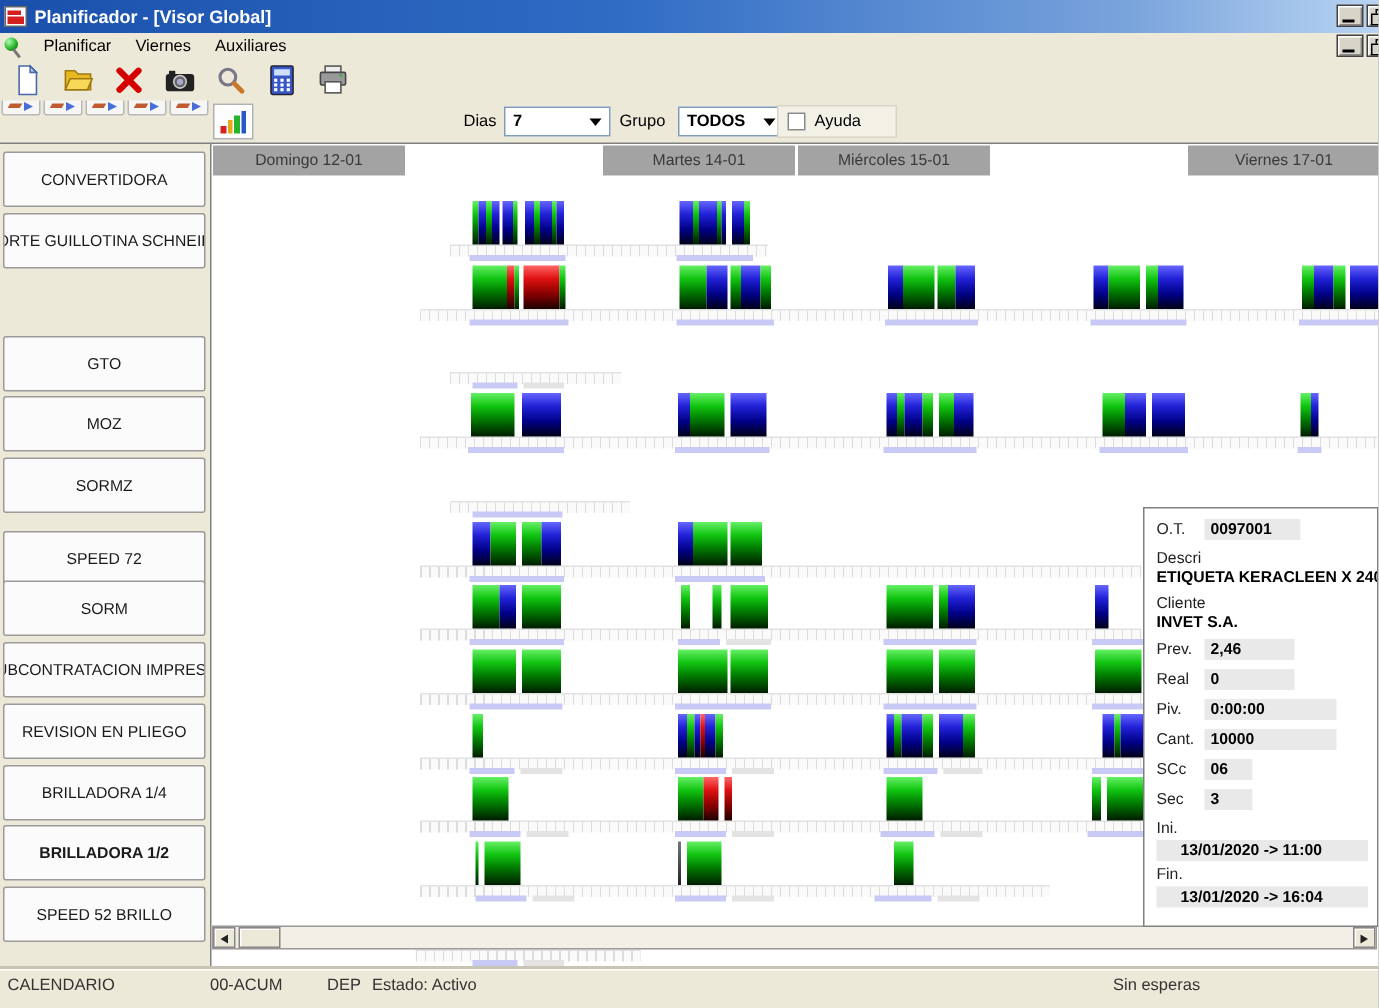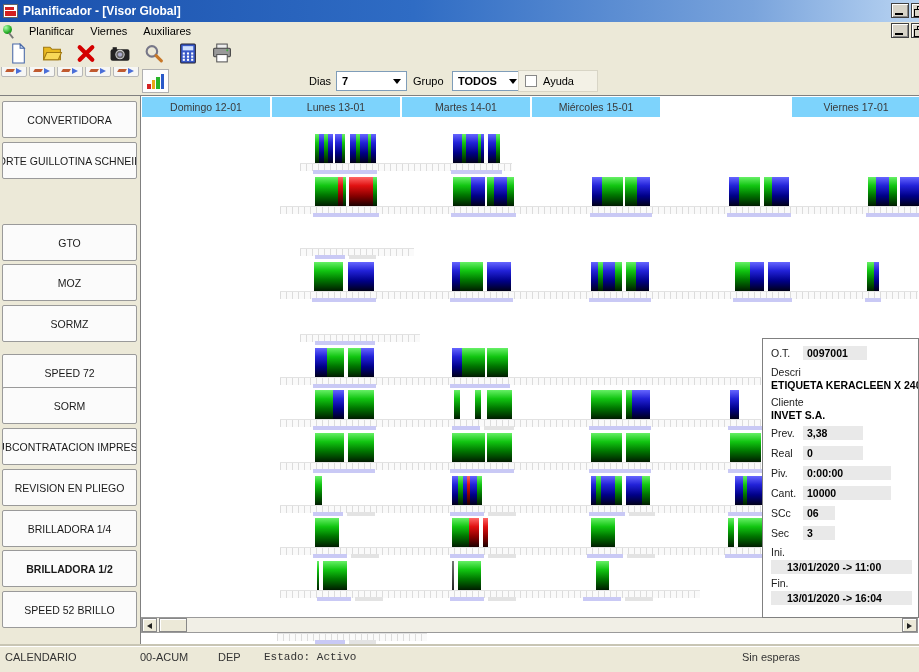--- a/index.html
+++ b/index.html
@@ -55,21 +55,21 @@
 
   
   .main { position:absolute; top:95px; left:0; width:919px; height:550px; border-top:1px solid #808080; }
   .sidebar { position:absolute; left:0; top:0; width:139px; height:550px; }
   .side-btn { position:absolute; left:2px; width:135px; height:37px; background:#fbfbfb; border:1px solid #9a9a9a;
     border-radius:2px; display:flex; align-items:center; justify-content:center;
     font-size:10.5px; color:#1a1a1a; white-space:nowrap; overflow:hidden; }
 
   .chart { position:absolute; left:140px; top:0; width:779px; height:549px; background:#fff;
     border-left:1px solid #808080; overflow:hidden; }
-  .day-hdr { position:absolute; top:1px; height:20px; width:128px; background:#7dd3fc;
+  .day-hdr { position:absolute; top:1px; height:20px; width:128px; background:#a3a3a3;
     font-size:10.5px; color:#3a3a3a; display:flex; align-items:center; justify-content:center; white-space:nowrap; }
   .chart-row { position:absolute; left:0; width:779px; height:42px; }
   .blk { position:absolute; top:0; height:29px; display:flex; }
   .st { height:100%; }
   .sG { background:linear-gradient(180deg,#66f066 0%,#11c511 30%,#007700 62%,#001c00 100%); }
   .sB { background:linear-gradient(180deg,#6666ff 0%,#2222d8 30%,#000088 65%,#000018 100%); }
   .sR { background:linear-gradient(180deg,#ff6666 0%,#e01111 30%,#880000 65%,#1c0000 100%); }
   .sK { background:linear-gradient(180deg,#777,#222); }
   .ticks { position:absolute; top:29px; height:8px;
     background:repeating-linear-gradient(90deg,#dcdcdc 0 1px,#fafafa 1px 6px); border-top:1px solid #e2e2e2; }
@@ -227,21 +227,21 @@
           <div class="p-row">
             <div class="p-lbl">O.T.</div>
             <div class="p-box" style="width: 64px;">0097001</div>
           </div>
           <div class="p-lbl-line">Descri</div>
           <div class="p-plain">ETIQUETA KERACLEEN X 240 CA</div>
           <div class="p-lbl-line">Cliente</div>
           <div class="p-plain">INVET S.A.</div>
           <div class="p-row">
             <div class="p-lbl">Prev.</div>
-            <div class="p-box" style="width: 60px;">3,38</div>
+            <div class="p-box" style="width: 60px;">2,46</div>
           </div>
           <div class="p-row">
             <div class="p-lbl">Real</div>
             <div class="p-box" style="width: 60px;">0</div>
           </div>
           <div class="p-row">
             <div class="p-lbl">Piv.</div>
             <div class="p-box" style="width: 88px;">0:00:00</div>
           </div>
           <div class="p-row">
@@ -255,21 +255,20 @@
           <div class="p-row">
             <div class="p-lbl">Sec</div>
             <div class="p-box" style="width: 32px;">3</div>
           </div>
           <div class="p-lbl-line">Ini.</div>
           <div class="p-box p-box-wide">13/01/2020 -&gt; 11:00</div>
           <div class="p-lbl-line">Fin.</div>
           <div class="p-box p-box-wide">13/01/2020 -&gt; 16:04</div>
         </div>
     <div class="day-hdr" style="left: 1px;">Domingo 12-01</div>
-        <div class="day-hdr" style="left: 131px;">Lunes 13-01</div>
         <div class="day-hdr" style="left: 261px;">Martes 14-01</div>
         <div class="day-hdr" style="left: 391px;">Miércoles 15-01</div>
         <div class="day-hdr" style="left: 651px;">Viernes 17-01</div>
         <div class="chart-row" style="top: -5px;"></div>
         <div class="chart-row" style="top: 38px;">
           <div class="ticks" style="left: 159px; width: 212px;"></div>
           <div class="ul-seg lav" style="left: 172px; width: 64px;"></div>
           <div class="ul-seg lav" style="left: 310px; width: 51px;"></div>
           <div class="blk" style="left: 174px; width: 18px;">
             <div class="st sG" style="flex-grow: 4;"></div>
@@ -578,17 +577,17 @@
           <div class="ul-seg lav" style="left: 174px; width: 30px;"></div>
           <div class="ul-seg gray" style="left: 208px; width: 27px;"></div>
         </div>
       </div>
   </div>
 
   <div class="statusbar" id="statusbar">
       <div class="sb-item" style="left: 5px;">CALENDARIO</div>
       <div class="sb-item" style="left: 140px;">00-ACUM</div>
       <div class="sb-item" style="left: 218px;">DEP</div>
-      <div class="sb-item" style="left: 264px; font-family: Liberation Mono, monospace;">Estado: Activo</div>
+      <div class="sb-item" style="left: 248px;">Estado: Activo</div>
       <div class="sb-item" style="left: 742px;">Sin esperas</div>
     </div>
 
 </div>
 
 </body></html>

